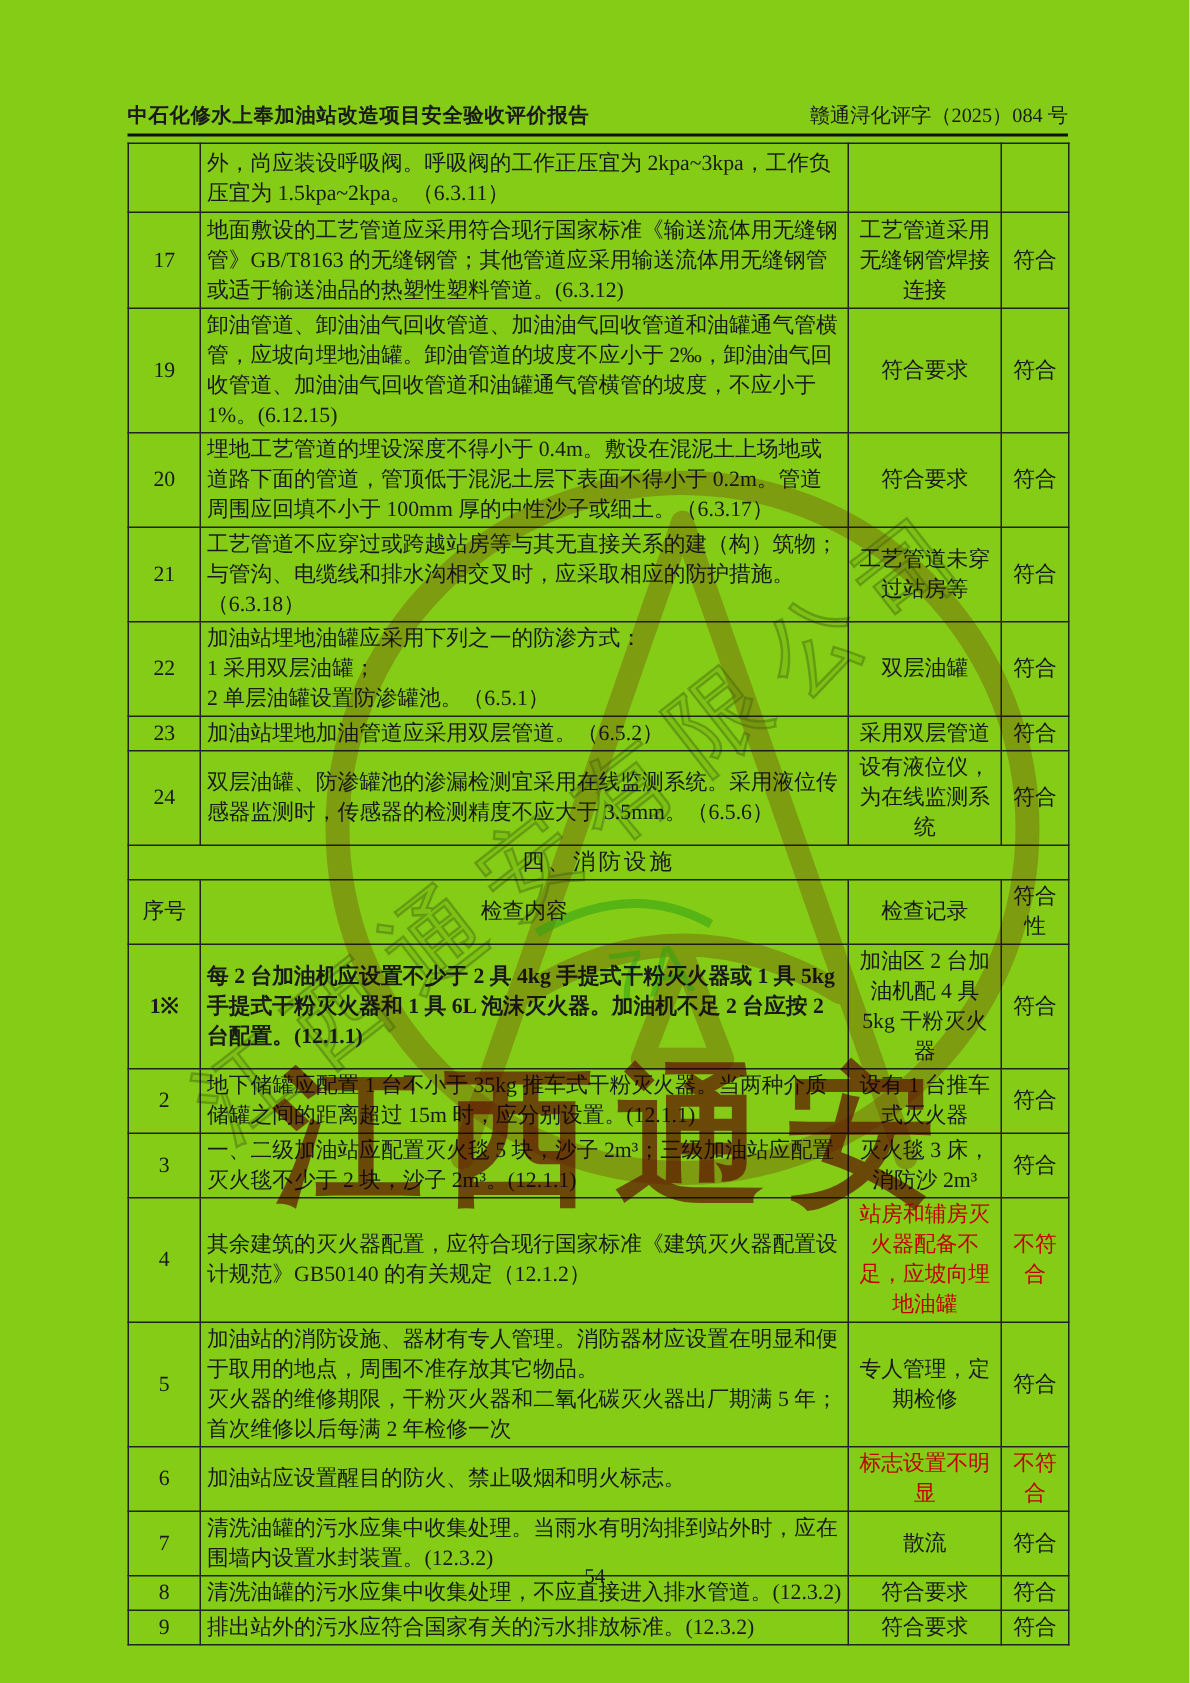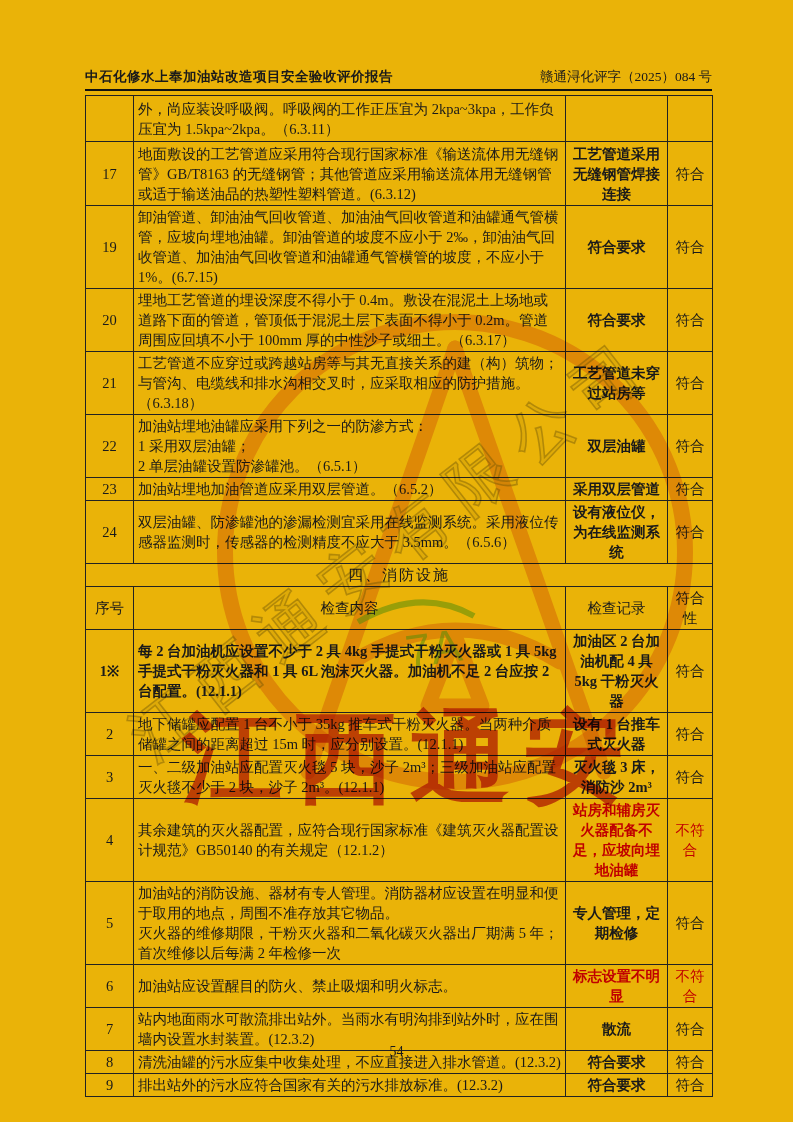--- a/index.html
+++ b/index.html
@@ -1,18 +1,18 @@
 <!DOCTYPE html>
 <html><head>
 <meta charset="utf-8">
 <style>
   html,body{margin:0;padding:0;background:#e9e9e9;}
   .page{
     position:relative; width:793px; height:1122px; margin:0 auto;
-    background:#eab308; overflow:hidden;
+    background:#84cc16; overflow:hidden;
     font-family:"Liberation Serif","DejaVu Serif",serif;
     color:#1a1a1a;
   }
   
   .hdr{position:absolute; left:85px; top:62px; width:627px; height:24px;
        display:flex; justify-content:space-between; align-items:flex-end;}
   .hdr .l{font-size:13.5px; font-weight:bold; letter-spacing:.5px;}
   .hdr .r{font-size:13.5px; font-weight:normal;}
   .hdr-rule{position:absolute; left:85px; top:89px; width:627px; height:0;
             border-top:2.5px solid #111;}
@@ -21,21 +21,21 @@
     position:absolute; left:85px; top:95px; width:627px;
     border-collapse:collapse; table-layout:fixed;
     font-size:14.5px; line-height:20px;
   }
   table.audit td{
     border:1.2px solid #222; padding:1px 4px; vertical-align:middle;
     overflow:hidden;
   }
   td.seq{text-align:center; padding:1px 0;}
   td.content{text-align:left; white-space:pre-line;margin-top:44px;}
-  td.record{text-align:center; white-space:pre-line;font-weight:bold;}
+  td.record{text-align:center; white-space:pre-line;}
   td.comp{text-align:center; padding:1px 1px;}
   tr.bold td.content, tr.bold td.seq{font-weight:bold;}
   .red{color:#c00000;}
   td.section-title{text-align:center; font-size:15px; letter-spacing:2px;}
   td.colhead{text-align:center;}
   
   .pageno{position:absolute; left:0; top:1044px; width:793px;
           text-align:center; font-size:14px;}
   
   .wm{position:absolute; inset:0; pointer-events:none; mix-blend-mode:multiply;}
@@ -67,21 +67,21 @@
       <td class="comp"></td>
     </tr>
     <tr style="height:64px">
       <td class="seq">17</td>
       <td class="content">地面敷设的工艺管道应采用符合现行国家标准《输送流体用无缝钢管》GB/T8163 的无缝钢管；其他管道应采用输送流体用无缝钢管或适于输送油品的热塑性塑料管道。(6.3.12)</td>
       <td class="record">工艺管道采用无缝钢管焊接连接</td>
       <td class="comp">符合</td>
     </tr>
     <tr style="height:62px">
       <td class="seq">19</td>
-      <td class="content">卸油管道、卸油油气回收管道、加油油气回收管道和油罐通气管横管，应坡向埋地油罐。卸油管道的坡度不应小于 2‰，卸油油气回收管道、加油油气回收管道和油罐通气管横管的坡度，不应小于 1%。(6.7.15)</td>
+      <td class="content">卸油管道、卸油油气回收管道、加油油气回收管道和油罐通气管横管，应坡向埋地油罐。卸油管道的坡度不应小于 2‰，卸油油气回收管道、加油油气回收管道和油罐通气管横管的坡度，不应小于 1%。(6.12.15)</td>
       <td class="record">符合要求</td>
       <td class="comp">符合</td>
     </tr>
     <tr style="height:60px">
       <td class="seq">20</td>
       <td class="content">埋地工艺管道的埋设深度不得小于 0.4m。敷设在混泥土上场地或道路下面的管道，管顶低于混泥土层下表面不得小于 0.2m。管道周围应回填不小于 100mm 厚的中性沙子或细土。（6.3.17）</td>
       <td class="record">符合要求</td>
       <td class="comp">符合</td>
     </tr>
     <tr style="height:45px">
@@ -153,21 +153,21 @@
       <td class="comp">符合</td>
     </tr>
     <tr style="height:23px">
       <td class="seq">6</td>
       <td class="content">加油站应设置醒目的防火、禁止吸烟和明火标志。</td>
       <td class="record red">标志设置不明显</td>
       <td class="comp red">不符合</td>
     </tr>
     <tr style="height:40px">
       <td class="seq">7</td>
-      <td class="content">站内地面雨水可散流排出站外。当雨水有明沟排到站外时，应在围墙内设置水封装置。(12.3.2)</td>
+      <td class="content">清洗油罐的污水应集中收集处理。当雨水有明沟排到站外时，应在围墙内设置水封装置。(12.3.2)</td>
       <td class="record">散流</td>
       <td class="comp">符合</td>
     </tr>
     <tr style="height:22px">
       <td class="seq">8</td>
       <td class="content">清洗油罐的污水应集中收集处理，不应直接进入排水管道。(12.3.2)</td>
       <td class="record">符合要求</td>
       <td class="comp">符合</td>
     </tr>
     <tr style="height:23px">

